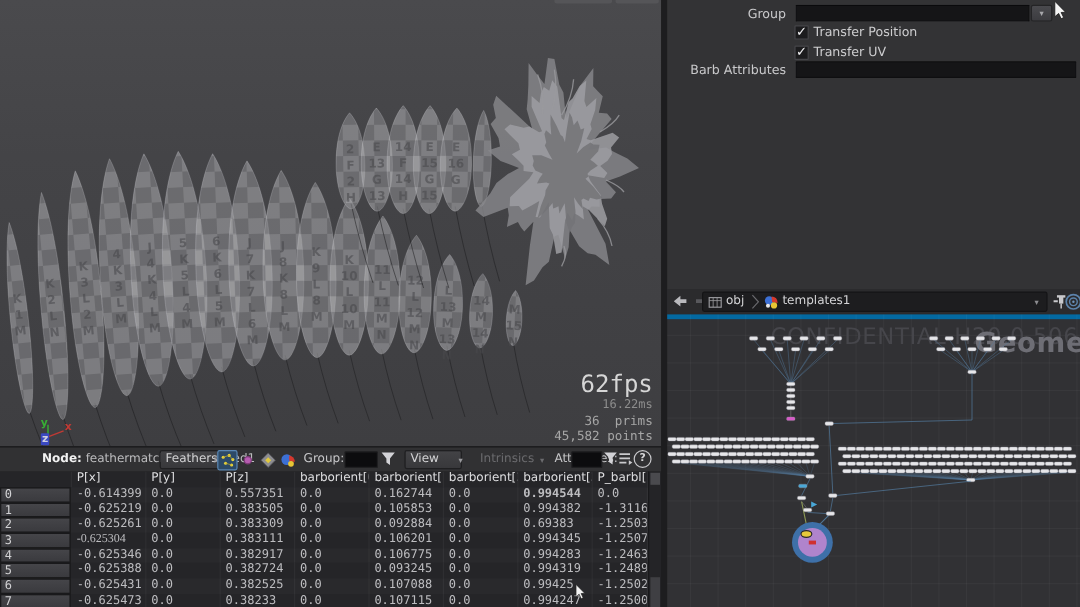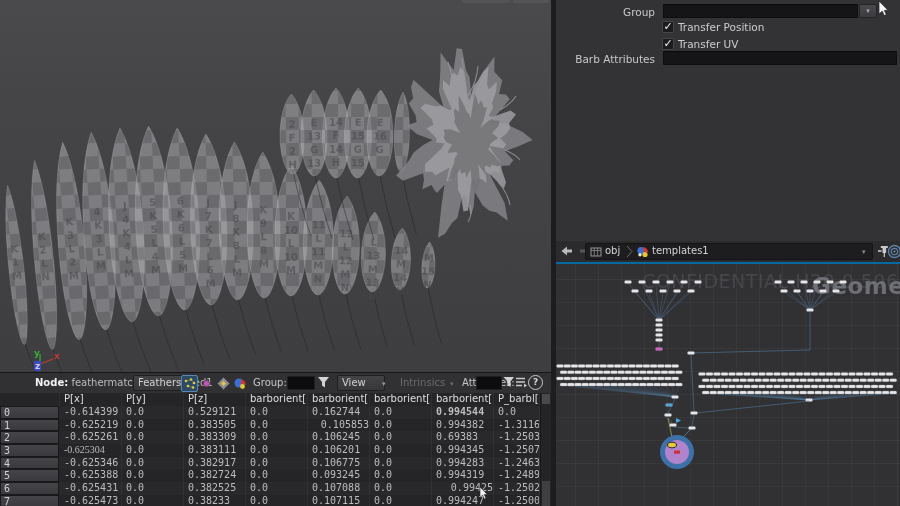--- a/index.html
+++ b/index.html
@@ -60,21 +60,21 @@
   #param-panel{left:556px;top:0;width:344px;height:241px;background:#333335;}
   .pp-label{color:#c9c9cb;font-size:10.5px;text-align:right;}
   .pp-input{background:#151517;border:1px solid #0e0e10;border-top-color:#0a0a0c;height:12px;border-radius:1px;}
   .pp-drop{background:linear-gradient(#4a4a4e,#3c3c40);border:1px solid #242426;width:16px;height:12px;
     text-align:center;color:#a8a8ac;font-size:7px;line-height:12px;border-radius:2px;}
   .pp-check{width:10px;height:10px;background:#1c1c1e;border:1px solid #454549;border-radius:1px;
     color:#f0f0f2;font-size:11px;font-weight:bold;line-height:9px;text-align:center;}
   .pp-chklabel{color:#cdcdcf;font-size:10.5px;}
 
   #network-pane{left:556px;top:241px;width:344px;height:265px;background:#313134;}
-  #net-pathbar{left:0;top:0;width:344px;height:21px;background:#2b2b2d;border-bottom:2px solid #0369a1;}
+  #net-pathbar{left:0;top:0;width:344px;height:21px;background:#2b2b2d;border-bottom:4px solid #0369a1;}
   #net-pathfield{left:29px;top:2px;width:286px;height:15px;background:#1d1d1f;border:1px solid #141416;border-radius:2px;}
   .crumb-txt{color:#d4d4d6;font-size:10px;top:2px;}
   #net-view{left:0;top:21px;width:344px;height:244px;overflow:hidden;
     background-image:linear-gradient(rgba(255,255,255,0.035) 1px,transparent 1px),
                      linear-gradient(90deg,rgba(255,255,255,0.035) 1px,transparent 1px);
     background-size:23px 23px;background-position:-4px -6px;}
   #net-watermark{left:86px;top:8px;color:#46464b;font-size:19px;letter-spacing:.5px;white-space:nowrap;}
   #net-caption{left:256px;top:11px;color:#6e6e75;font-size:23px;font-weight:bold;letter-spacing:.5px;}
 
   .cursor{pointer-events:none;}
@@ -488,20 +488,26 @@
         <path d="M 452,95 Q 454,78.5 448,62" stroke="#9a9a9e" stroke-width="1.1" fill="none" opacity="0.8"></path>
         <path d="M 460,92 Q 465,75 462,58" stroke="#9a9a9e" stroke-width="1.1" fill="none" opacity="0.8"></path>
         <path d="M 468,96 Q 477,81 478,66" stroke="#9a9a9e" stroke-width="1.1" fill="none" opacity="0.8"></path>
         <path d="M 500,110 Q 512,103 516,96" stroke="#9a9a9e" stroke-width="1.1" fill="none" opacity="0.8"></path>
         <path d="M 505,150 Q 516.5,155 520,160" stroke="#9a9a9e" stroke-width="1.1" fill="none" opacity="0.8"></path>
         <path d="M 498,182 Q 508,193.5 510,205" stroke="#9a9a9e" stroke-width="1.1" fill="none" opacity="0.8"></path>
         <path d="M 470,205 Q 473,213.5 468,222" stroke="#9a9a9e" stroke-width="1.1" fill="none" opacity="0.8"></path>
       </g>
   </svg>
 
+  <div id="vp-stats" class="abs">
+    <div id="vp-fps">62fps</div>
+    <div id="vp-ms">16.22ms</div>
+    <div id="vp-prims">36  prims</div>
+    <div id="vp-points">45,582 points</div>
+  </div>
 
   <div id="axis-gizmo" class="abs">
     <svg class="abs" style="left:0;top:0" width="40" height="26">
       <line x1="14" y1="16" x2="14" y2="6" stroke="#37b034" stroke-width="1.2"></line>
       <line x1="14" y1="16" x2="27" y2="11" stroke="#c03a34" stroke-width="1.2"></line>
       <line x1="14" y1="16" x2="10" y2="22" stroke="#4353cc" stroke-width="1.2"></line>
     </svg>
     <span class="axis-y">y</span>
     <span class="axis-x">x</span>
     <span class="axis-z">z</span>
@@ -587,45 +593,45 @@
         <div class="tcell" style="width: 62px;">barborient[0]</div>
         <div class="tcell" style="width: 62px;">barborient[1]</div>
         <div class="tcell" style="width: 62px;">barborient[2]</div>
         <div class="tcell" style="width: 62px;">barborient[3]</div>
         <div class="tcell" style="width: 46px;">P_barbl[0]</div>
       </div>
       <div class="trow">
         <div class="rownum">0</div>
         <div class="tcell" style="width: 62px;">-0.614399</div>
         <div class="tcell" style="width: 62px;">0.0</div>
-        <div class="tcell" style="width: 62px;">0.529121</div>
+        <div class="tcell" style="width: 62px;">0.557351</div>
         <div class="tcell" style="width: 62px;">0.0</div>
         <div class="tcell" style="width: 62px;">0.162744</div>
         <div class="tcell" style="width: 62px;">0.0</div>
         <div class="tcell" style="width: 62px; font-weight: bold;">0.994544</div>
         <div class="tcell" style="width: 46px;">0.0</div>
       </div>
       <div class="trow">
         <div class="rownum">1</div>
         <div class="tcell" style="width: 62px;">-0.625219</div>
         <div class="tcell" style="width: 62px;">0.0</div>
         <div class="tcell" style="width: 62px;">0.383505</div>
         <div class="tcell" style="width: 62px;">0.0</div>
-        <div class="tcell" style="width: 62px; text-align: right;">0.105853</div>
+        <div class="tcell" style="width: 62px;">0.105853</div>
         <div class="tcell" style="width: 62px;">0.0</div>
         <div class="tcell" style="width: 62px;">0.994382</div>
         <div class="tcell" style="width: 46px;">-1.31164e</div>
       </div>
       <div class="trow">
         <div class="rownum">2</div>
         <div class="tcell" style="width: 62px;">-0.625261</div>
         <div class="tcell" style="width: 62px;">0.0</div>
         <div class="tcell" style="width: 62px;">0.383309</div>
         <div class="tcell" style="width: 62px;">0.0</div>
-        <div class="tcell" style="width: 62px;">0.106245</div>
+        <div class="tcell" style="width: 62px;">0.092884</div>
         <div class="tcell" style="width: 62px;">0.0</div>
         <div class="tcell" style="width: 62px;">0.69383</div>
         <div class="tcell" style="width: 46px;">-1.25037e</div>
       </div>
       <div class="trow">
         <div class="rownum">3</div>
         <div class="tcell" style="width: 62px; font-family: Liberation Serif, serif;">-0.625304</div>
         <div class="tcell" style="width: 62px;">0.0</div>
         <div class="tcell" style="width: 62px;">0.383111</div>
         <div class="tcell" style="width: 62px;">0.0</div>
@@ -657,21 +663,21 @@
         <div class="tcell" style="width: 46px;">-1.2489e-</div>
       </div>
       <div class="trow">
         <div class="rownum">6</div>
         <div class="tcell" style="width: 62px;">-0.625431</div>
         <div class="tcell" style="width: 62px;">0.0</div>
         <div class="tcell" style="width: 62px;">0.382525</div>
         <div class="tcell" style="width: 62px;">0.0</div>
         <div class="tcell" style="width: 62px;">0.107088</div>
         <div class="tcell" style="width: 62px;">0.0</div>
-        <div class="tcell" style="width: 62px; text-align: right;">0.99425</div>
+        <div class="tcell" style="width: 62px;">0.99425</div>
         <div class="tcell" style="width: 46px;">-1.25026e</div>
       </div>
       <div class="trow">
         <div class="rownum">7</div>
         <div class="tcell" style="width: 62px;">-0.625473</div>
         <div class="tcell" style="width: 62px;">0.0</div>
         <div class="tcell" style="width: 62px;">0.38233</div>
         <div class="tcell" style="width: 62px;">0.0</div>
         <div class="tcell" style="width: 62px;">0.107115</div>
         <div class="tcell" style="width: 62px;">0.0</div>

